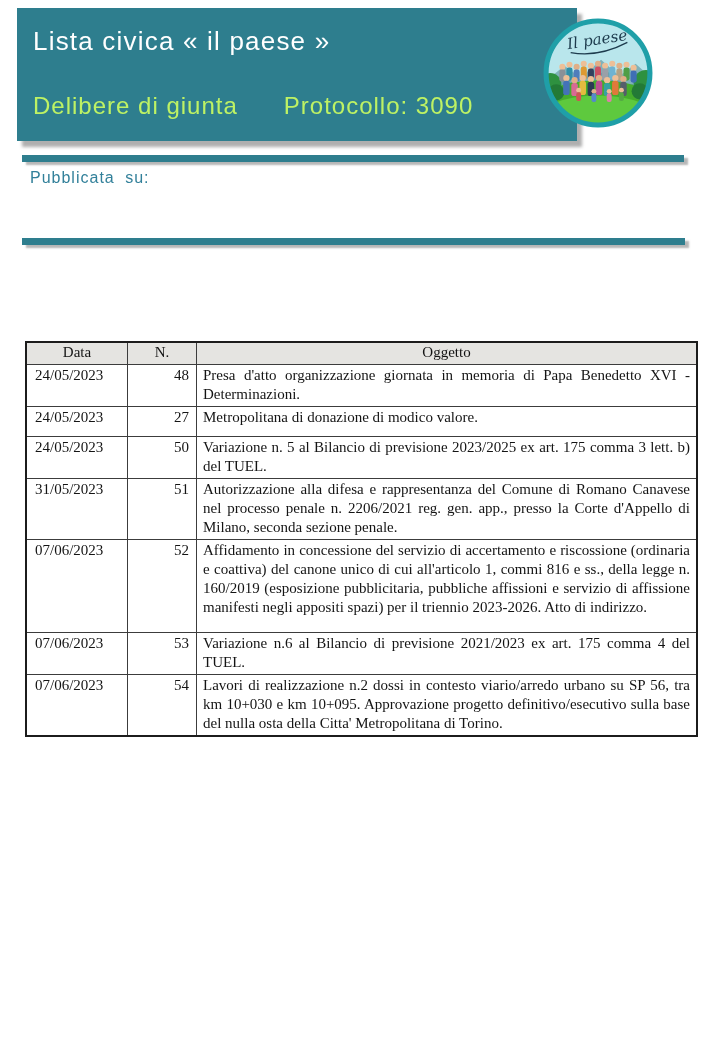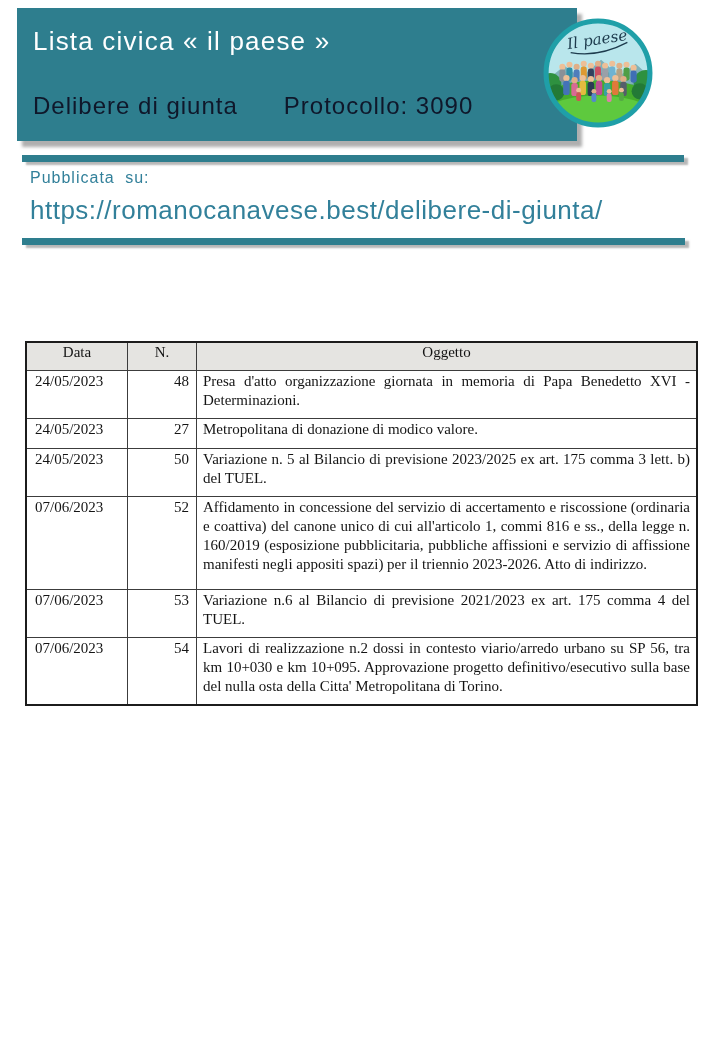--- a/index.html
+++ b/index.html
@@ -16,21 +16,21 @@
     box-shadow:5px 6px 3px rgba(110,110,110,0.55);
   }
   .header-title {
     position:absolute; left:16px; top:18px;
     font-size:26px; letter-spacing:1.2px; color:#ffffff; font-weight:400;
     white-space:nowrap;
   }
   .header-sub {
     position:absolute; left:16px; top:84px;
     display:flex; gap:46px; align-items:baseline;
-    font-size:24px; letter-spacing:1px; color:#0f172a; font-weight:400;
+    font-size:24px; letter-spacing:1px; color:#bef264; font-weight:400;
     white-space:nowrap;
     justify-content:space-between;
   }
 
   
   .logo { position:absolute; left:542px; top:17px; width:112px; height:112px; z-index:5; }
 
   
   .bar {
     position:absolute; background:#2e7e8e; height:7px;
@@ -55,21 +55,21 @@
   .delib-table {
     position:absolute; left:25px; top:341px; width:673px;
     border-collapse:collapse;
     font-family:"Liberation Serif", serif;
     font-size:15px; line-height:19px; color:#141414;
     border:2px solid #1c1c1c;
   }
   .delib-table th, .delib-table td {
     border:1px solid #3c3c3c;
     vertical-align:top;
-    padding:1px 6px 8px 6px;
+    padding:1px 6px 2px 6px;
   }
   .delib-table th {
     font-weight:400; text-align:center;
     background:#e5e4e1; height:17px; padding-top:0;
   }
   .col-date { width:88px; }
   .col-num  { width:56px; }
   td.cell-date { white-space:nowrap; padding-left:8px; }
   td.cell-num  { text-align:right; padding-right:7px; }
   td.cell-subj { text-align:justify; text-align-last:left; }
@@ -214,21 +214,20 @@
 
     <text x="55" y="27" transform="rotate(-9 55 27)" text-anchor="middle" font-family="DejaVu Serif, serif" font-style="italic" font-size="15" fill="#1d3b4d">Il paese</text>
     <path d="M28,34 Q55,40 84,26" stroke="#1d3b4d" stroke-width="1.3" fill="none" transform="rotate(-2 55 30)"></path>
 
     <circle cx="55" cy="55" r="51" fill="none" stroke="#1f9fa8" stroke-width="5"></circle>
   </svg>
 
   <div class="bar bar-top"></div>
 
   <div class="pub-label">Pubblicata su:</div>
-  <a class="pub-url" href="#">https://romanocanavese.best/delibere-di-giunta/</a>
 
   <div class="bar bar-mid"></div>
 
   <table class="delib-table">
     <thead>
       <tr>
         <th class="col-date">Data</th>
         <th class="col-num">N.</th>
         <th>Oggetto</th>
       </tr>
@@ -242,20 +241,25 @@
       <tr class="h-short">
         <td class="cell-date">24/05/2023</td>
         <td class="cell-num">27</td>
         <td class="cell-subj">Metropolitana di donazione di modico valore.</td>
       </tr>
       <tr class="h-2">
         <td class="cell-date">24/05/2023</td>
         <td class="cell-num">50</td>
         <td class="cell-subj">Variazione n. 5 al Bilancio di previsione 2023/2025 ex art. 175 comma 3 lett. b) del TUEL.</td>
       </tr>
+      <tr class="h-3">
+        <td class="cell-date">31/05/2023</td>
+        <td class="cell-num">51</td>
+        <td class="cell-subj">Autorizzazione alla difesa e rappresentanza del Comune di Romano Canavese nel processo penale n. 2206/2021 reg. gen. app., presso la Corte d'Appello di Milano, seconda sezione penale.</td>
+      </tr>
       <tr class="h-5">
         <td class="cell-date">07/06/2023</td>
         <td class="cell-num">52</td>
         <td class="cell-subj">Affidamento in concessione del servizio di accertamento e riscossione (ordinaria e coattiva) del canone unico di cui all'articolo 1, commi 816 e ss., della legge n. 160/2019 (esposizione pubblicitaria, pubbliche affissioni e servizio di affissione manifesti negli appositi spazi) per il triennio 2023-2026. Atto di indirizzo.</td>
       </tr>
       <tr class="h-2">
         <td class="cell-date">07/06/2023</td>
         <td class="cell-num">53</td>
         <td class="cell-subj">Variazione n.6 al Bilancio di previsione 2021/2023 ex art. 175 comma 4 del TUEL.</td>
       </tr>

